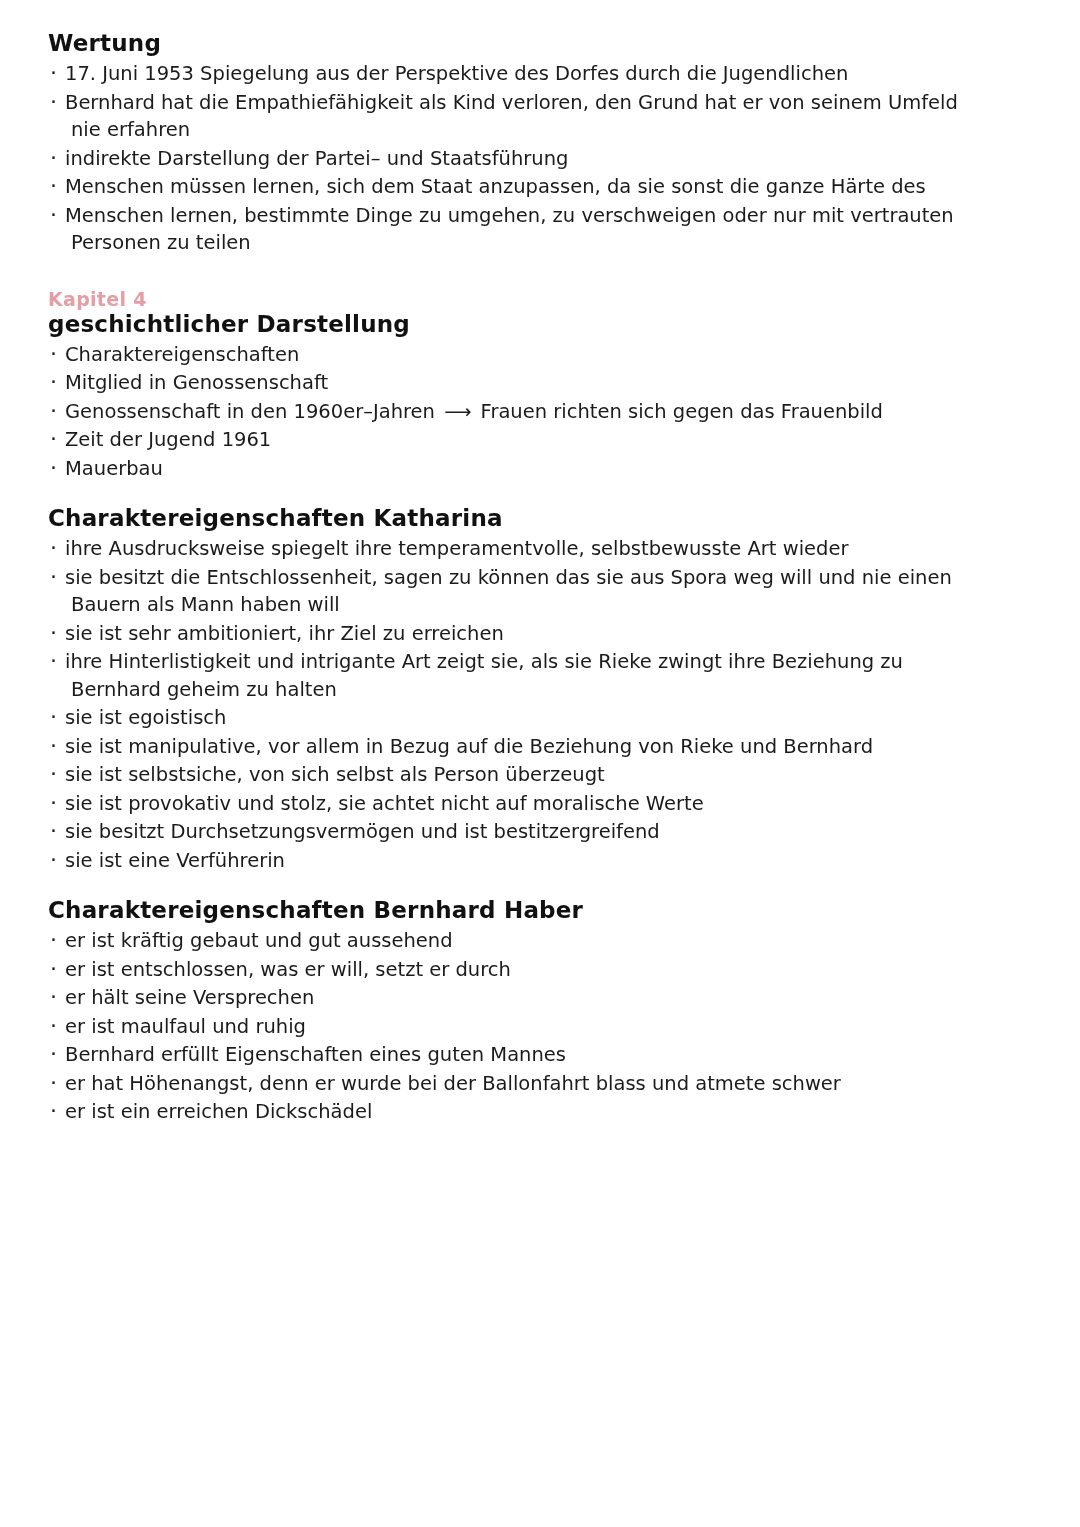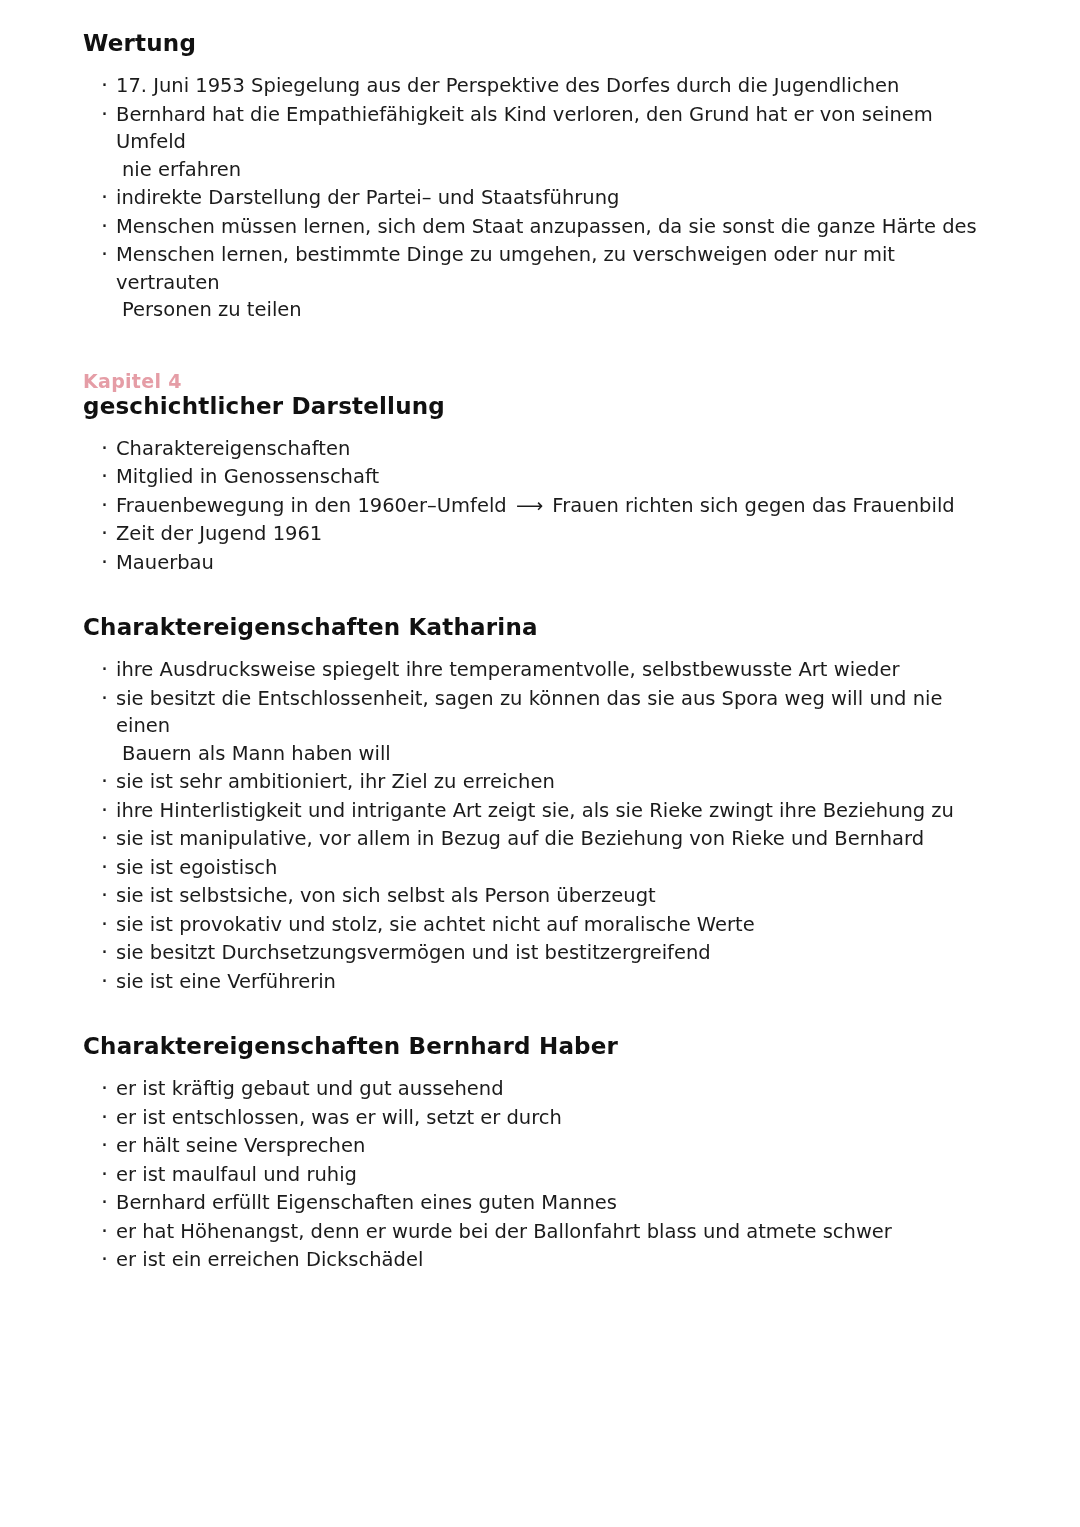--- a/index.html
+++ b/index.html
@@ -12,21 +12,21 @@
     height: 1527px;
     font-family: "DejaVu Sans", sans-serif;
     color: #1b1b1b;
     -webkit-font-smoothing: antialiased;
   }
   .page {
     position: relative;
     width: 1080px;
     height: 1527px;
     box-sizing: border-box;
-    padding: 30px 62px 0 83px;
+    padding: 30px 62px 0 48px;
     overflow: hidden;
   }
   .section {
     margin-bottom: 0;
   }
   h1.heading {
     font-family: "DejaVu Sans", sans-serif;
     font-weight: 700;
     font-size: 23px;
     letter-spacing: 0.2px;
@@ -36,21 +36,21 @@
   .chapter-label {
     font-family: "DejaVu Sans", sans-serif;
     font-weight: 700;
     font-size: 19px;
     color: #e59da6;
     margin: 0 0 1px 0;
     letter-spacing: 0.3px;
   }
   ul.bullets {
     list-style: none;
-    margin: 16px;
+    margin: 0;
     padding: 0;
   }
   ul.bullets > li {
     position: relative;
     padding-left: 17px;
     font-size: 19.5px;
     line-height: 27.5px;
     margin: 0 0 1px 0;
     color: #1b1b1b;
   }
@@ -110,21 +110,21 @@
     <div class="chapter-label">Kapitel 4</div>
     <h1 class="heading">geschichtlicher Darstellung</h1>
     <ul class="bullets">
       <li>
         <span>Charaktereigenschaften</span>
       </li>
       <li>
         <span>Mitglied in Genossenschaft</span>
       </li>
       <li>
-        <span>Frauenbewegung in den 1960er–Umfeld</span>
+        <span>Genossenschaft in den 1960er–Jahren</span>
         <span class="arrow">⟶</span>
         <span>Frauen richten sich gegen das Frauenbild</span>
       </li>
       <li>
         <span>Zeit der Jugend 1961</span>
       </li>
       <li>
         <span>Mauerbau</span>
       </li>
     </ul>
@@ -140,26 +140,27 @@
       </li>
       <li>
         <span>sie besitzt die Entschlossenheit, sagen zu können das sie aus Spora weg will und nie einen</span>
         <span class="cont">Bauern als Mann haben will</span>
       </li>
       <li>
         <span>sie ist sehr ambitioniert, ihr Ziel zu erreichen</span>
       </li>
       <li>
         <span>ihre Hinterlistigkeit und intrigante Art zeigt sie, als sie Rieke zwingt ihre Beziehung zu</span>
+        <span class="cont">Bernhard geheim zu halten</span>
+      </li>
+      <li>
+        <span>sie ist egoistisch</span>
       </li>
       <li>
         <span>sie ist manipulative, vor allem in Bezug auf die Beziehung von Rieke und Bernhard</span>
-      </li>
-      <li>
-        <span>sie ist egoistisch</span>
       </li>
       <li>
         <span>sie ist selbstsiche, von sich selbst als Person überzeugt</span>
       </li>
       <li>
         <span>sie ist provokativ und stolz, sie achtet nicht auf moralische Werte</span>
       </li>
       <li>
         <span>sie besitzt Durchsetzungsvermögen und ist bestitzergreifend</span>
       </li>

